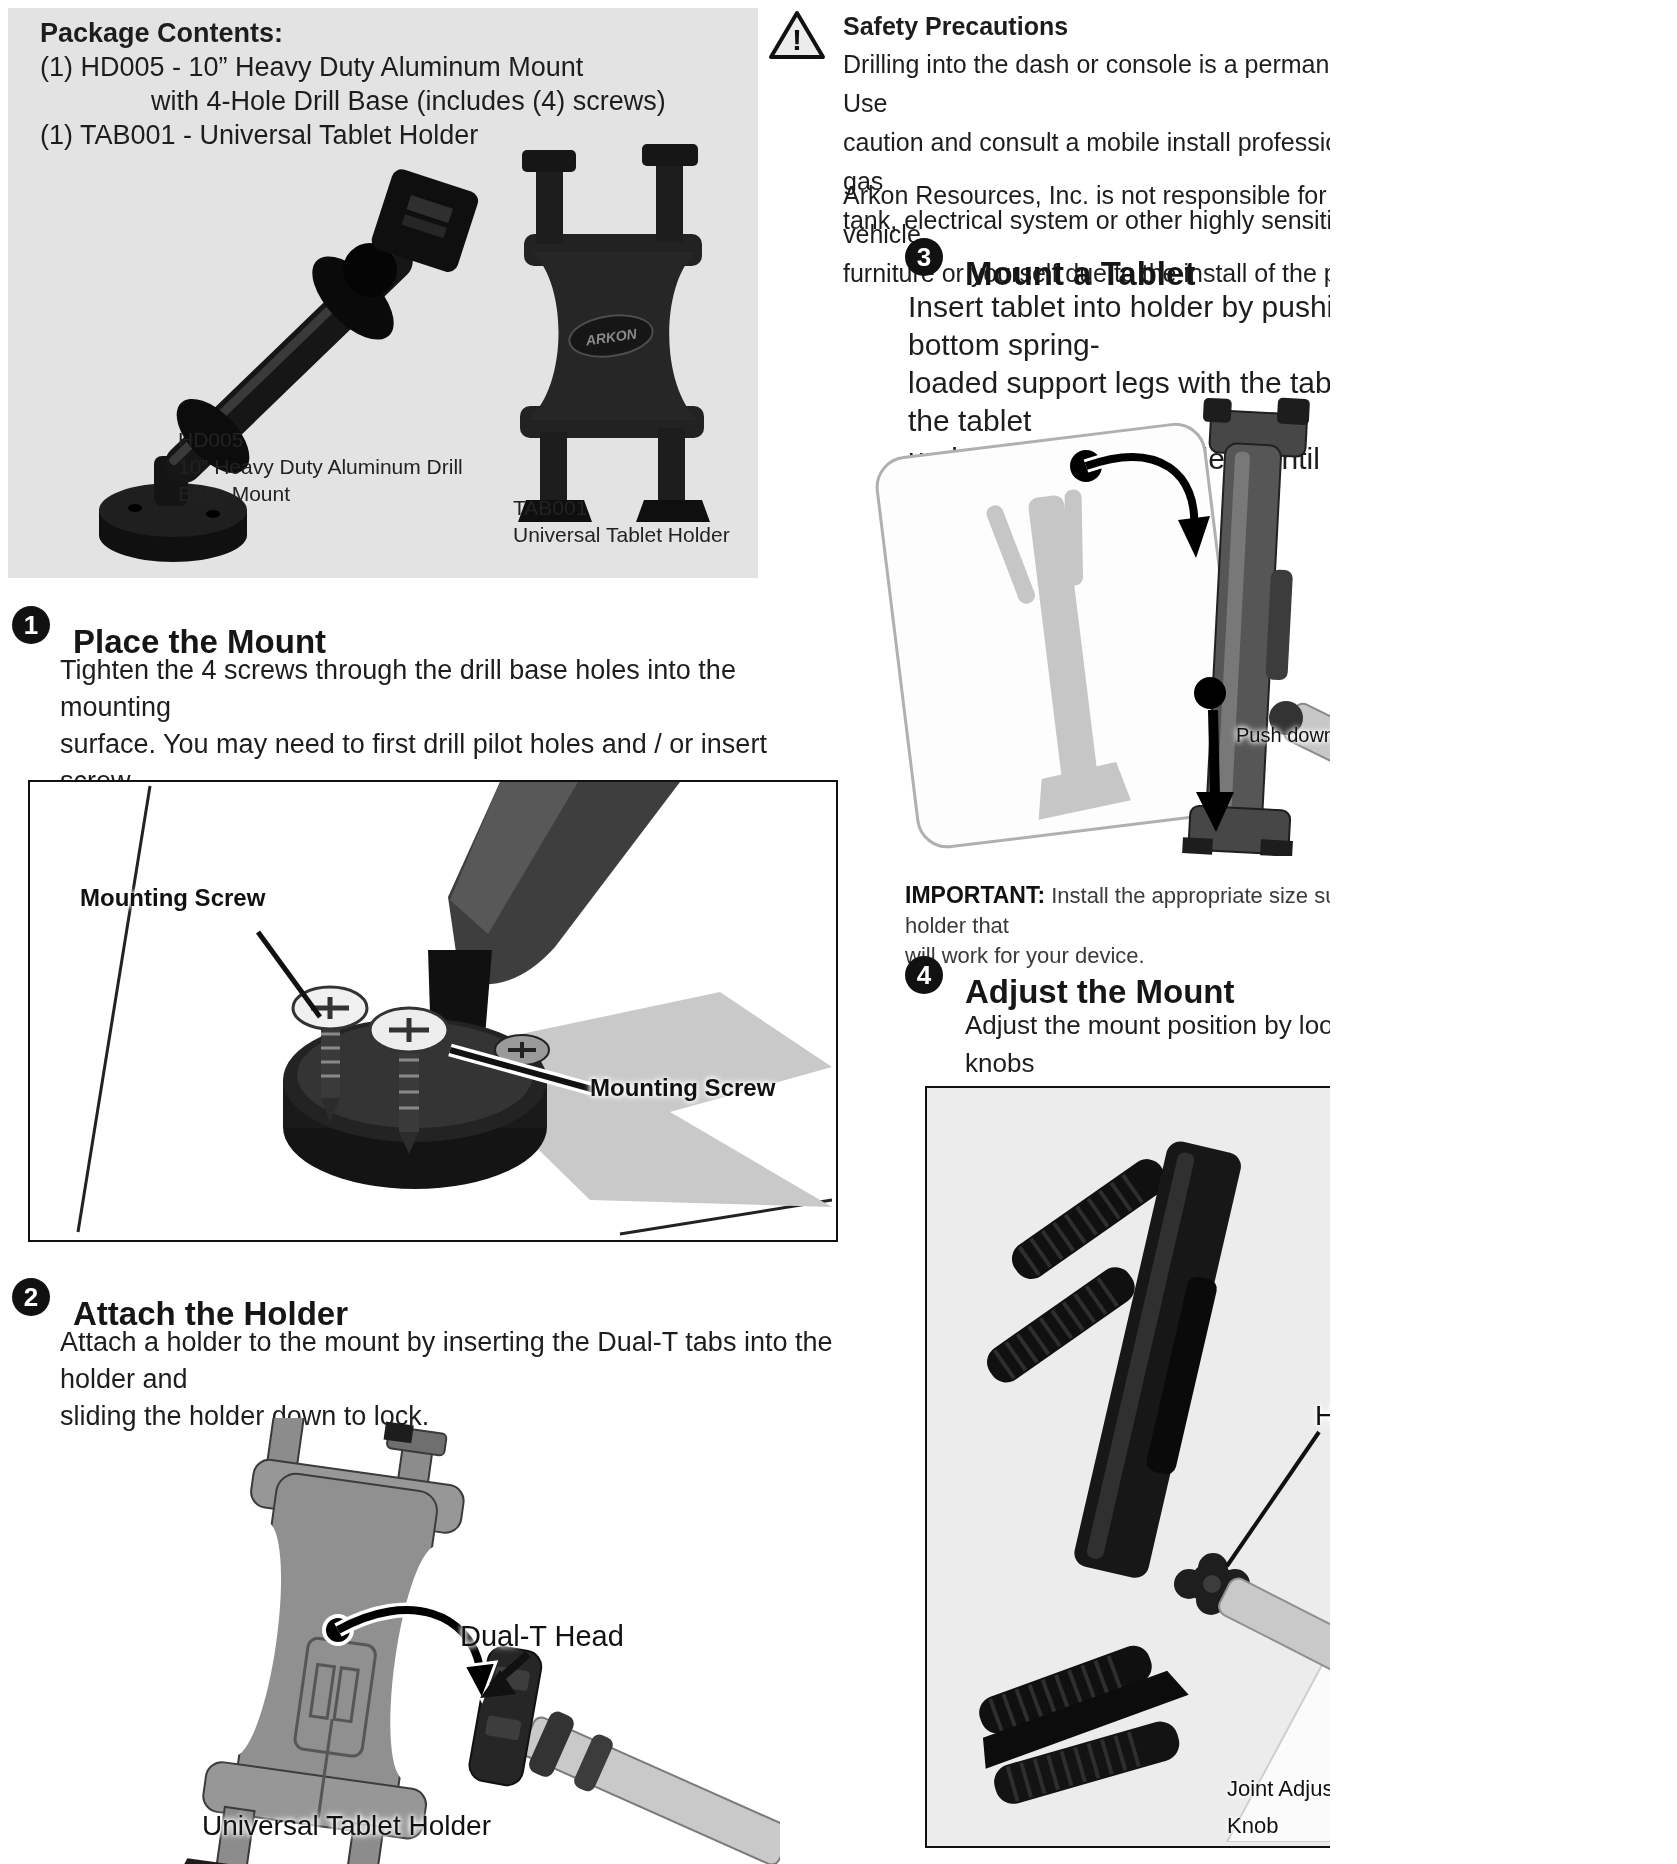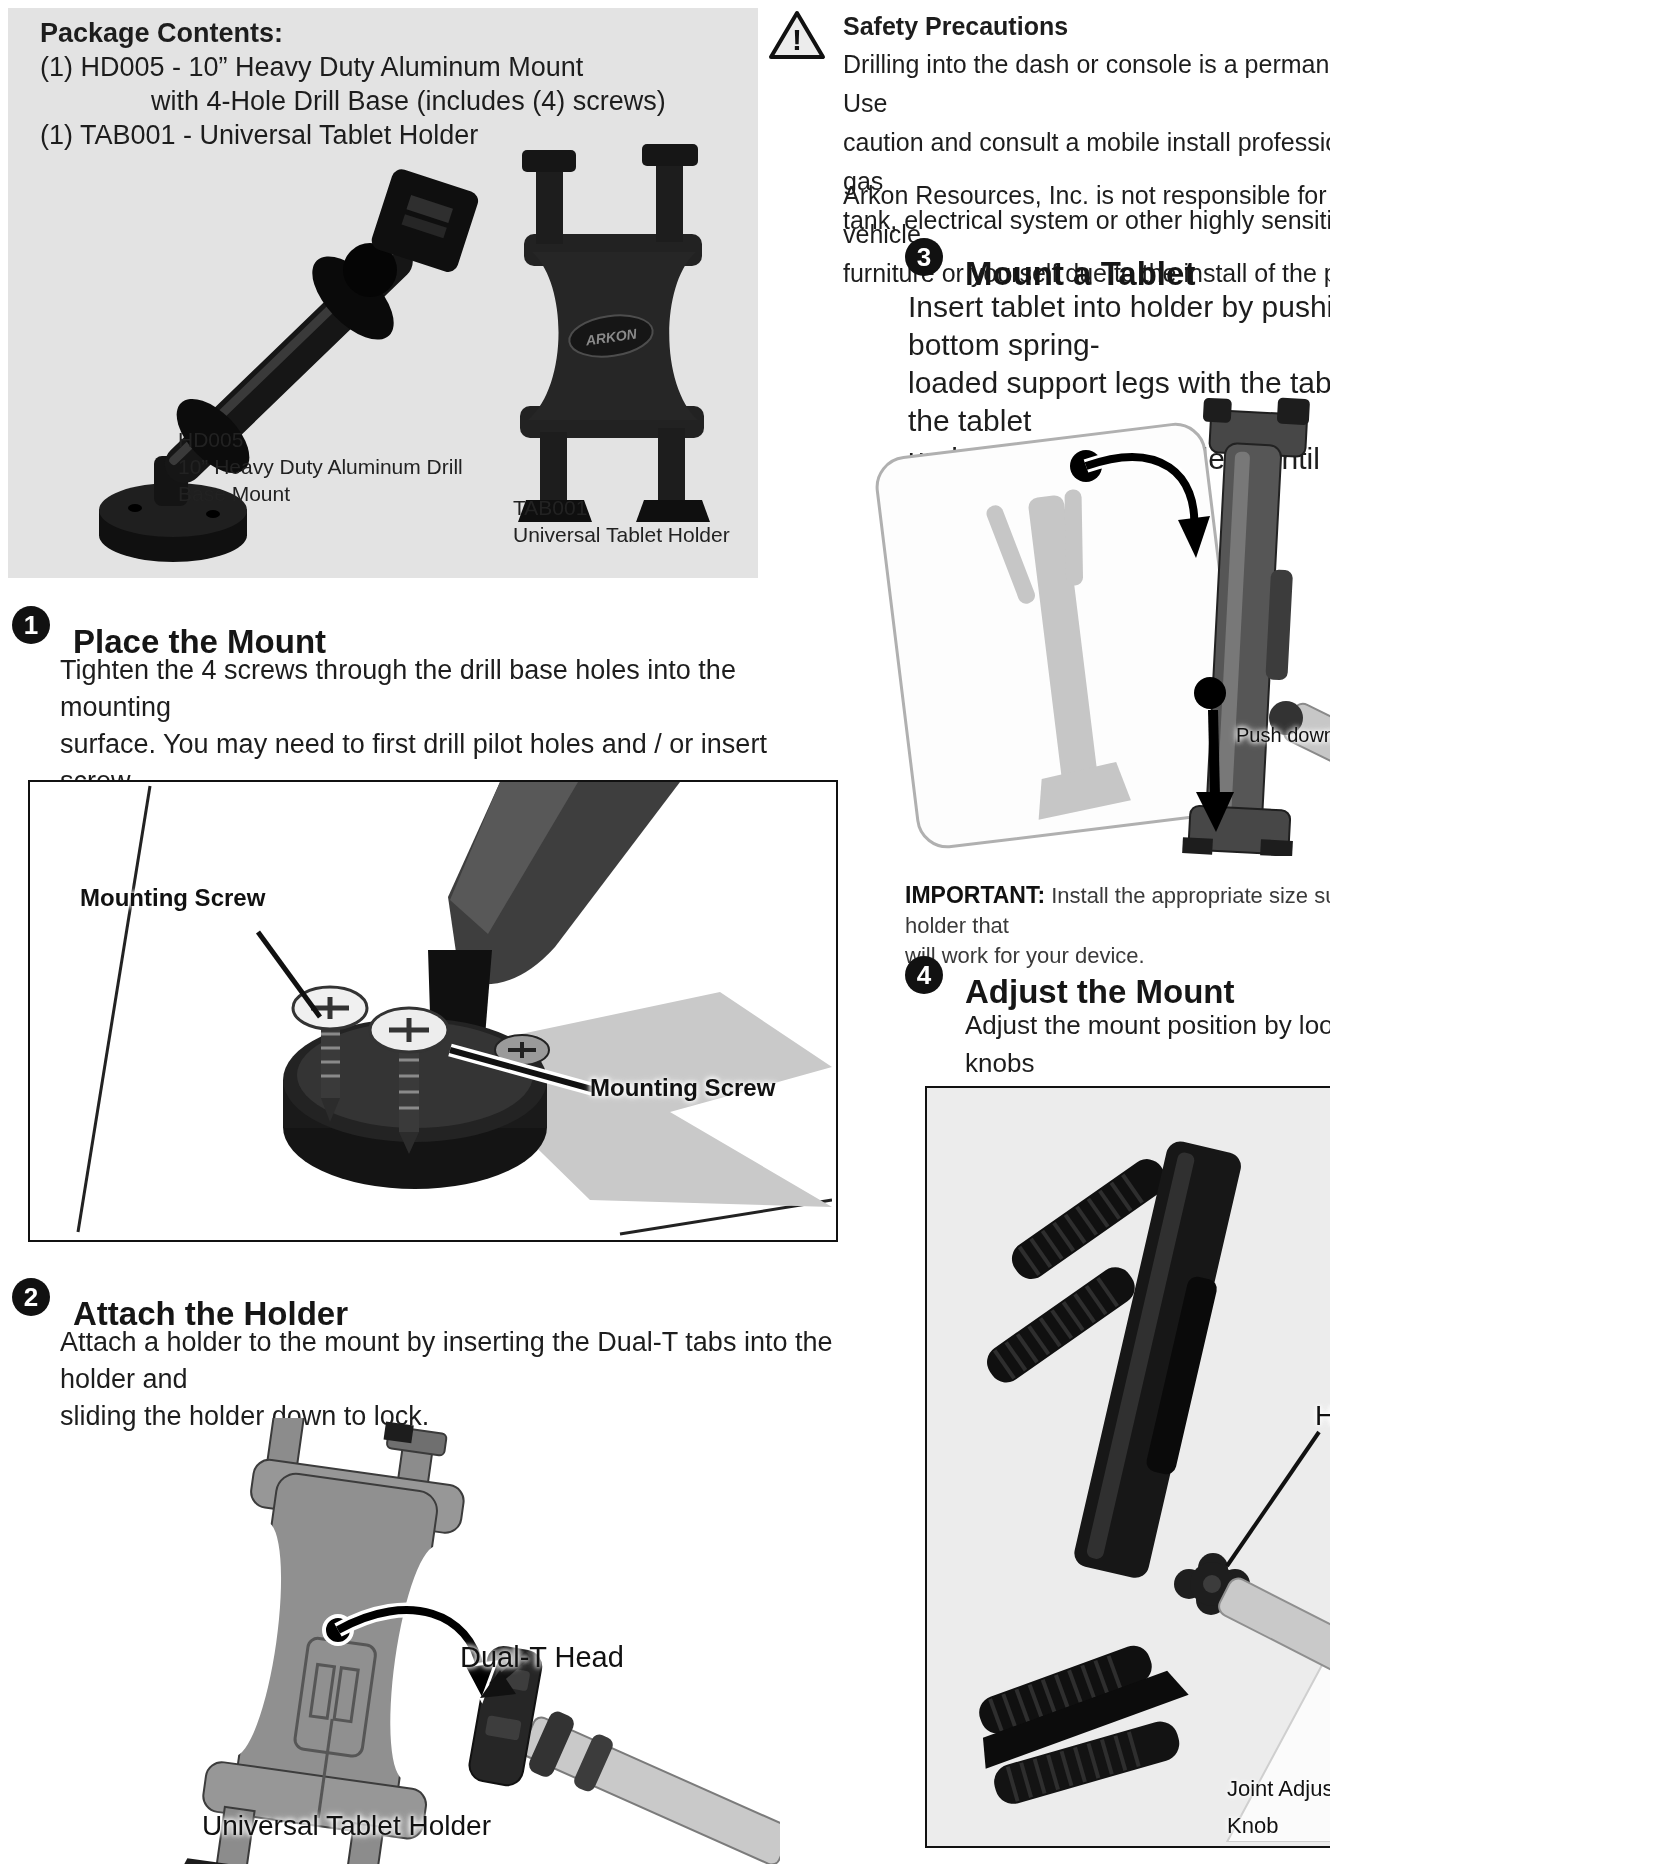--- a/index.html
+++ b/index.html
@@ -186,21 +186,21 @@
       </g>
 
       <circle cx="258" cy="212" r="14" fill="#000" stroke="#fff" stroke-width="4"></circle>
       <path d="M 258 212 C 330 172 390 196 400 250" fill="none" stroke="#fff" stroke-width="15"></path>
       <path d="M 258 212 C 330 172 390 196 400 250" fill="none" stroke="#000" stroke-width="8"></path>
       <polygon points="384,248 416,244 402,282" fill="#000" stroke="#fff" stroke-width="3"></polygon>
 
       <line x1="448" y1="236" x2="412" y2="268" stroke="#111" stroke-width="8"></line>
       <polygon points="420,252 400,280 436,276" fill="#111"></polygon>
     </svg>
-    <div class="abs fig-label" style="left:380px;top:202px;font-size:29px;margin-top:21px;">Dual-T Head</div>
+    <div class="abs fig-label" style="left:380px;top:202px;font-size:29px;">Dual-T Head</div>
     <div class="abs fig-label" style="left:122px;top:392px;font-size:28px;">Universal Tablet Holder</div>
   </div>
 
   <svg class="abs" style="left:768px;top:8px;" width="58" height="54" viewBox="0 0 58 54">
     <polygon points="29,5 55,49 3,49" fill="#ececec" stroke="#111" stroke-width="4" stroke-linejoin="round"></polygon>
     <text x="29" y="42" text-anchor="middle" font-size="30" font-weight="bold" fill="#111" font-family="Liberation Sans, sans-serif">!</text>
   </svg>
   <div class="abs safety-head" style="left:843px;top:12px;">Safety Precautions</div>
   <div class="abs safety-body pre" style="left:843px;top:45px;width:810px;">Drilling into the dash or console is a permanent installation to the vehicle.  Use
 caution and consult a mobile install professional to avoid drilling into the gas

